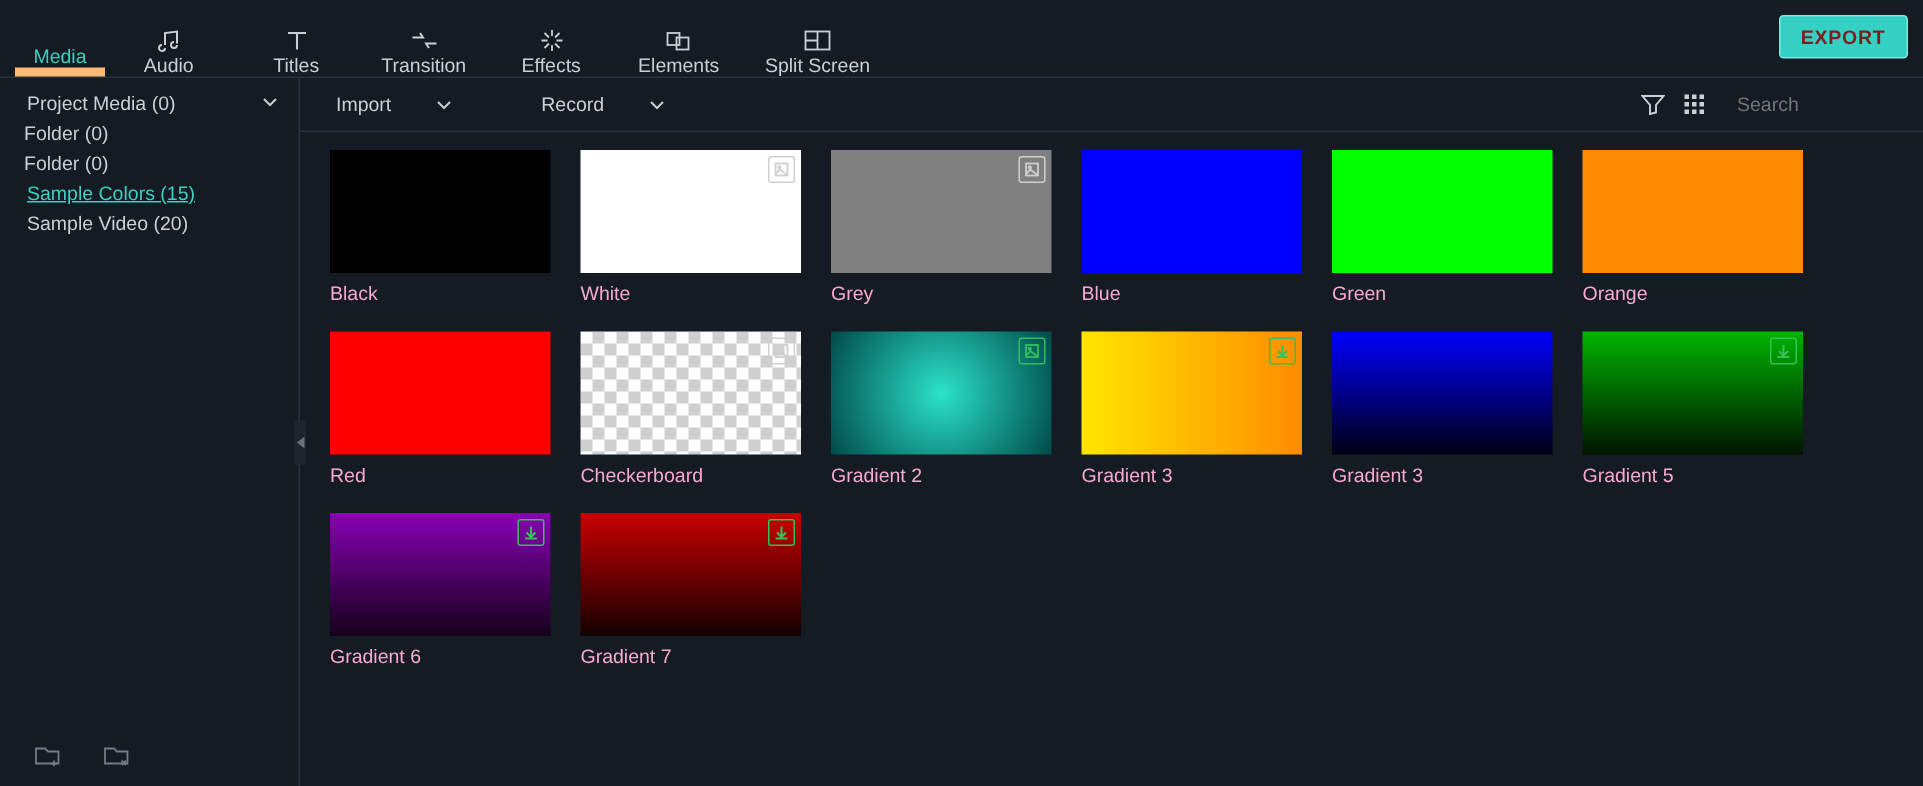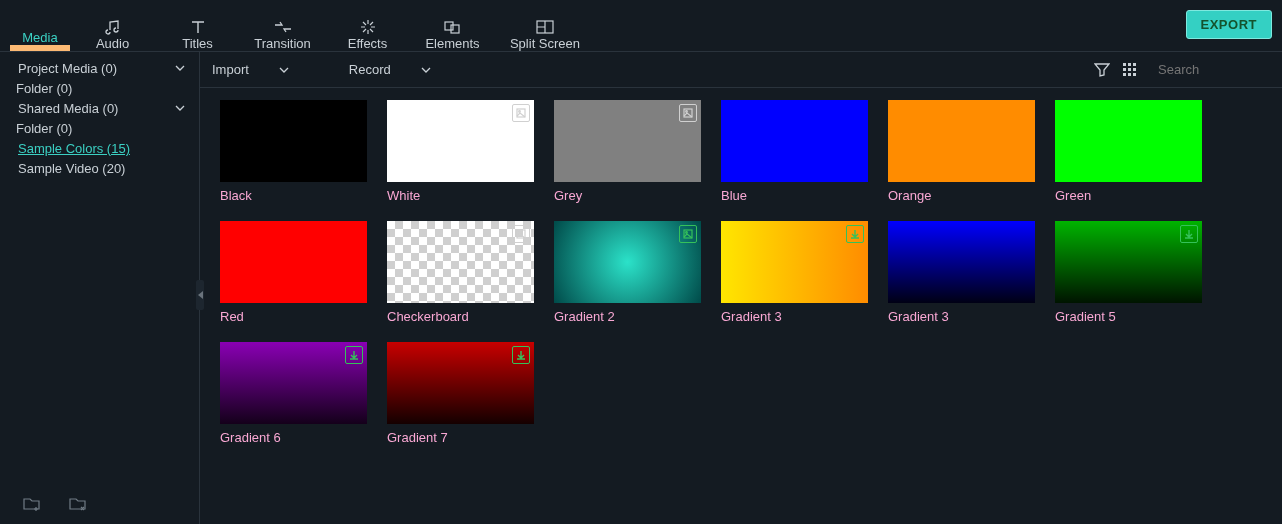--- a/index.html
+++ b/index.html
@@ -4,21 +4,21 @@
 <style>
   * { margin:0; padding:0; box-sizing:border-box; font-family:Arial,Helvetica,sans-serif; }
   body { background:#141b22; color:#c9d0d6; width:1282px; height:524px; overflow:hidden; }
   
   .toolbar { display:flex; align-items:flex-end; height:52px; padding:6px 10px 0 10px;
              border-bottom:1px solid #2a333c; position:relative; }
   .tool-tab { display:flex; flex-direction:column; align-items:center; justify-content:flex-end;
               width:85px; height:46px; font-size:13px; cursor:pointer; color:#c9d0d6; }
   .tool-tab.media { width:60px; color:#3bd0c3; border-bottom:6px solid #fdba74;gap:36px; }
   .tool-icon { width:20px; height:18px; display:flex; align-items:center; justify-content:center; }
-  .export-btn { position:absolute; right:10px; top:10px; background:#34d0c3; color:#14532d;
+  .export-btn { position:absolute; right:10px; top:10px; background:#34d0c3; color:#7f1d1d;
                 font-weight:bold; font-size:13px; padding:6px 14px; border-radius:3px;
                 border:1px solid #7ee9df; cursor:pointer; letter-spacing:.5px; }
   
   .subbar { position:absolute; left:200px; right:0; top:52px; height:36px;
             display:flex; align-items:center; padding:0 10px; border-bottom:1px solid #2a333c; }
   .drop { display:flex; align-items:center; font-size:13px; color:#c9d0d6;
           margin-right:60px; cursor:pointer; }
   .drop svg { margin-left:30px; }
   .sub-right { margin-left:auto; display:flex; align-items:center; }
   .icon-btn { width:28px; height:28px; display:flex; align-items:center; justify-content:center;
@@ -113,21 +113,21 @@
         <rect x="1" y="1" width="16" height="12"></rect>
           <path d="M9 1v12M1 7h8"></path>
         </svg>
     </span>
     <span>Split Screen</span>
   </div>
   <button class="export-btn">EXPORT</button>
 </div>
 
 <div class="subbar">
-  <div class="drop" style="margin-left:2px">
+  <div class="drop" style="margin-left:14px">
     <span>Import</span>
     <svg width="10" height="6" viewBox="0 0 10 6">
       <path d="M1 1l4 4 4-4" fill="none" stroke="#c9d0d6" stroke-width="1.3"></path>
       </svg>
   </div>
   <div class="drop">
     <span>Record</span>
     <svg width="10" height="6" viewBox="0 0 10 6">
       <path d="M1 1l4 4 4-4" fill="none" stroke="#c9d0d6" stroke-width="1.3"></path>
       </svg>
@@ -165,26 +165,20 @@
   <div id="tree">
       <div class="tree-row">
         <span class="lbl">Project Media (0)</span>
         <svg width="10" height="6" viewBox="0 0 10 6" class="chev">
           <path d="M1 1l4 4 4-4" fill="none" stroke="#c9d0d6" stroke-width="1.3"></path>
         </svg>
       </div>
       <div class="tree-row indent">
         <span class="lbl">Folder (0)</span>
       </div>
-      <div class="tree-row">
-        <span class="lbl">Shared Media (0)</span>
-        <svg width="10" height="6" viewBox="0 0 10 6" class="chev">
-          <path d="M1 1l4 4 4-4" fill="none" stroke="#c9d0d6" stroke-width="1.3"></path>
-        </svg>
-      </div>
       <div class="tree-row indent">
         <span class="lbl">Folder (0)</span>
       </div>
       <div class="tree-row selected">
         <span class="lbl">Sample Colors (15)</span>
       </div>
       <div class="tree-row">
         <span class="lbl">Sample Video (20)</span>
       </div>
     </div>
@@ -232,26 +226,26 @@
           </svg>
         </div>
       </div>
       <div class="caption">Grey</div>
     </div>
     <div class="thumb">
       <div class="swatch" style="background: rgb(0, 0, 255);"></div>
       <div class="caption">Blue</div>
     </div>
     <div class="thumb">
+      <div class="swatch" style="background: rgb(0, 255, 0);"></div>
+      <div class="caption">Green</div>
+    </div>
+    <div class="thumb">
       <div class="swatch" style="background: rgb(255, 140, 0);"></div>
       <div class="caption">Orange</div>
-    </div>
-    <div class="thumb">
-      <div class="swatch" style="background: rgb(0, 255, 0);"></div>
-      <div class="caption">Green</div>
     </div>
     <div class="thumb">
       <div class="swatch" style="background: rgb(255, 0, 0);"></div>
       <div class="caption">Red</div>
     </div>
     <div class="thumb">
       <div class="swatch checker">
         <div class="badge">
           <svg width="10" height="10" viewBox="0 0 10 10" fill="none" stroke="#d0d0d0" stroke-width="1.2">
             <rect x="1" y="1" width="8" height="8"></rect>

